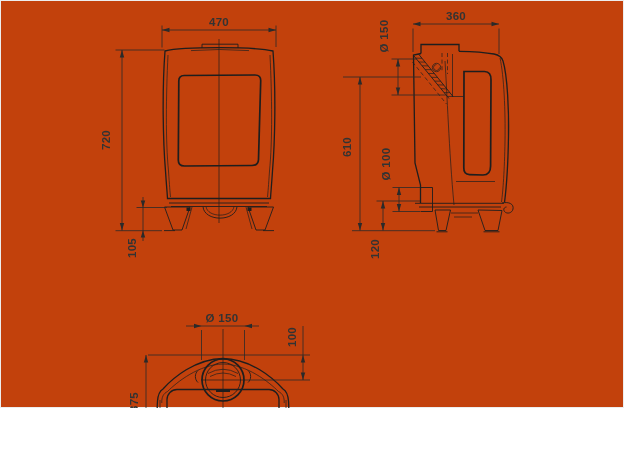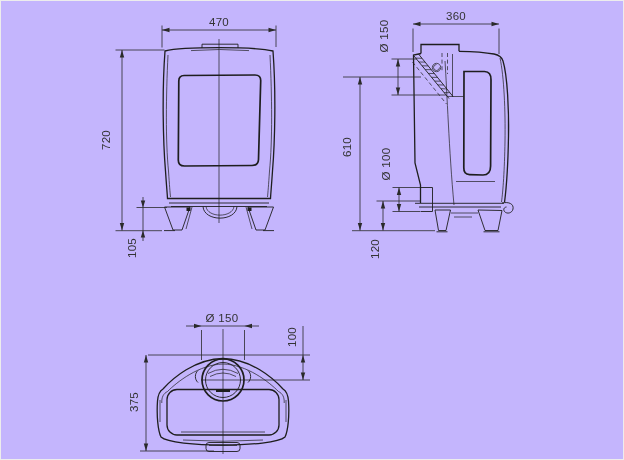--- a/index.html
+++ b/index.html
@@ -1,19 +1,20 @@
 <!DOCTYPE html>
 <html><head>
 <meta charset="utf-8">
 <style>
   html,body{margin:0;padding:0;background:#fff;}
   .stage{
-    position:relative;width:624px;height:460px;background:#c4b5fd;
+    position:relative;width:624px;height:408px;background:#c2410c;
     box-sizing:border-box;border:1px solid #ededed;
     font-family:"Liberation Sans","DejaVu Sans",sans-serif;
+    font-weight:bold;
   }
   svg text{
     font-family:"Liberation Sans","DejaVu Sans",sans-serif;
     font-size:11.5px;fill:#333;letter-spacing:.3px;
   }
   .ln{stroke:#1e1e1e;fill:none;}
   .outline{stroke-width:1.3;}
   .bold{stroke-width:1.7;}
   .det{stroke-width:0.9;}
   .thin{stroke-width:0.7;}

